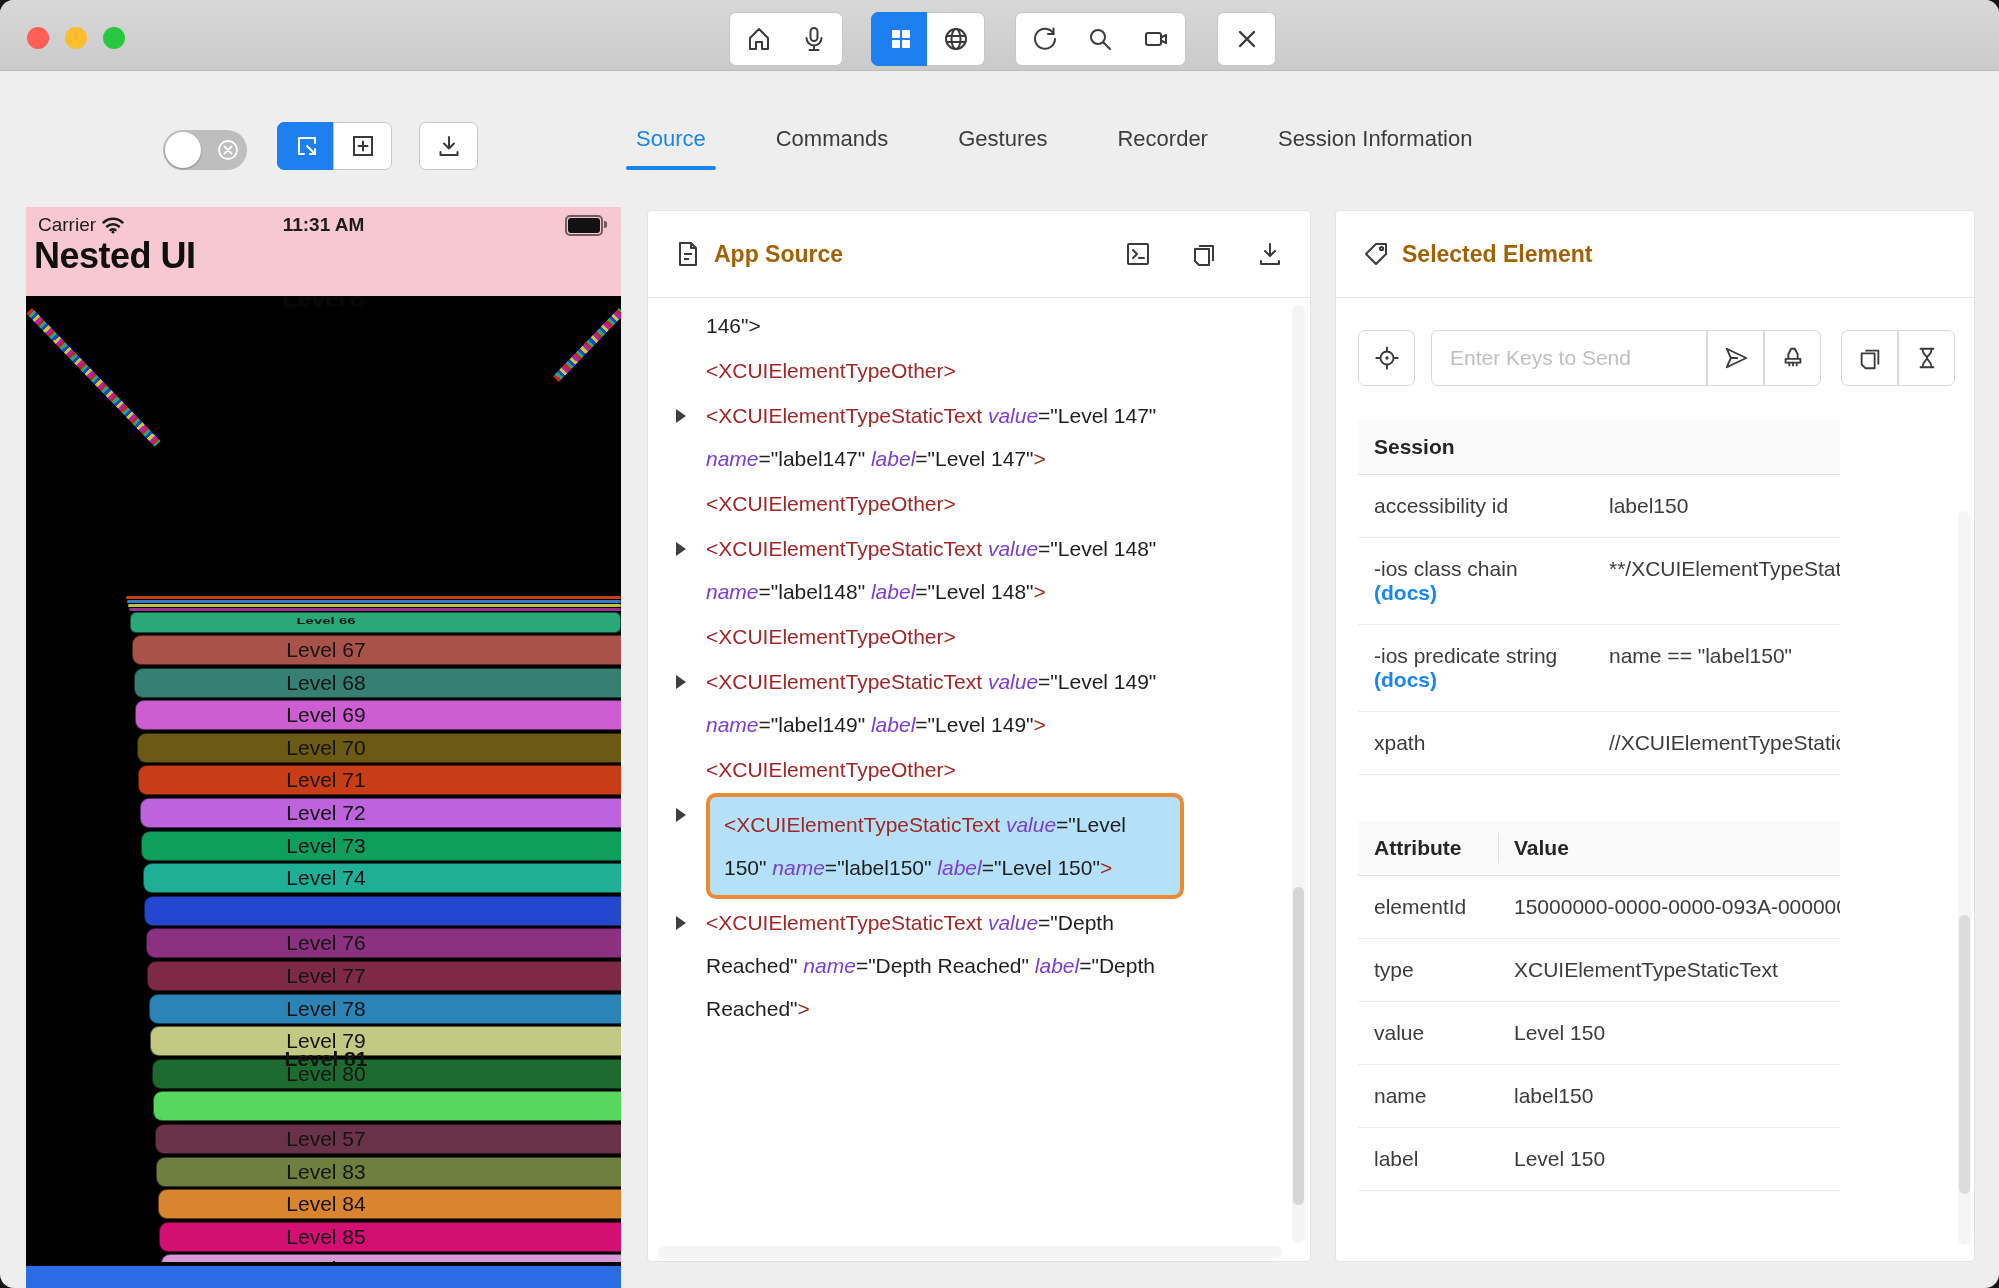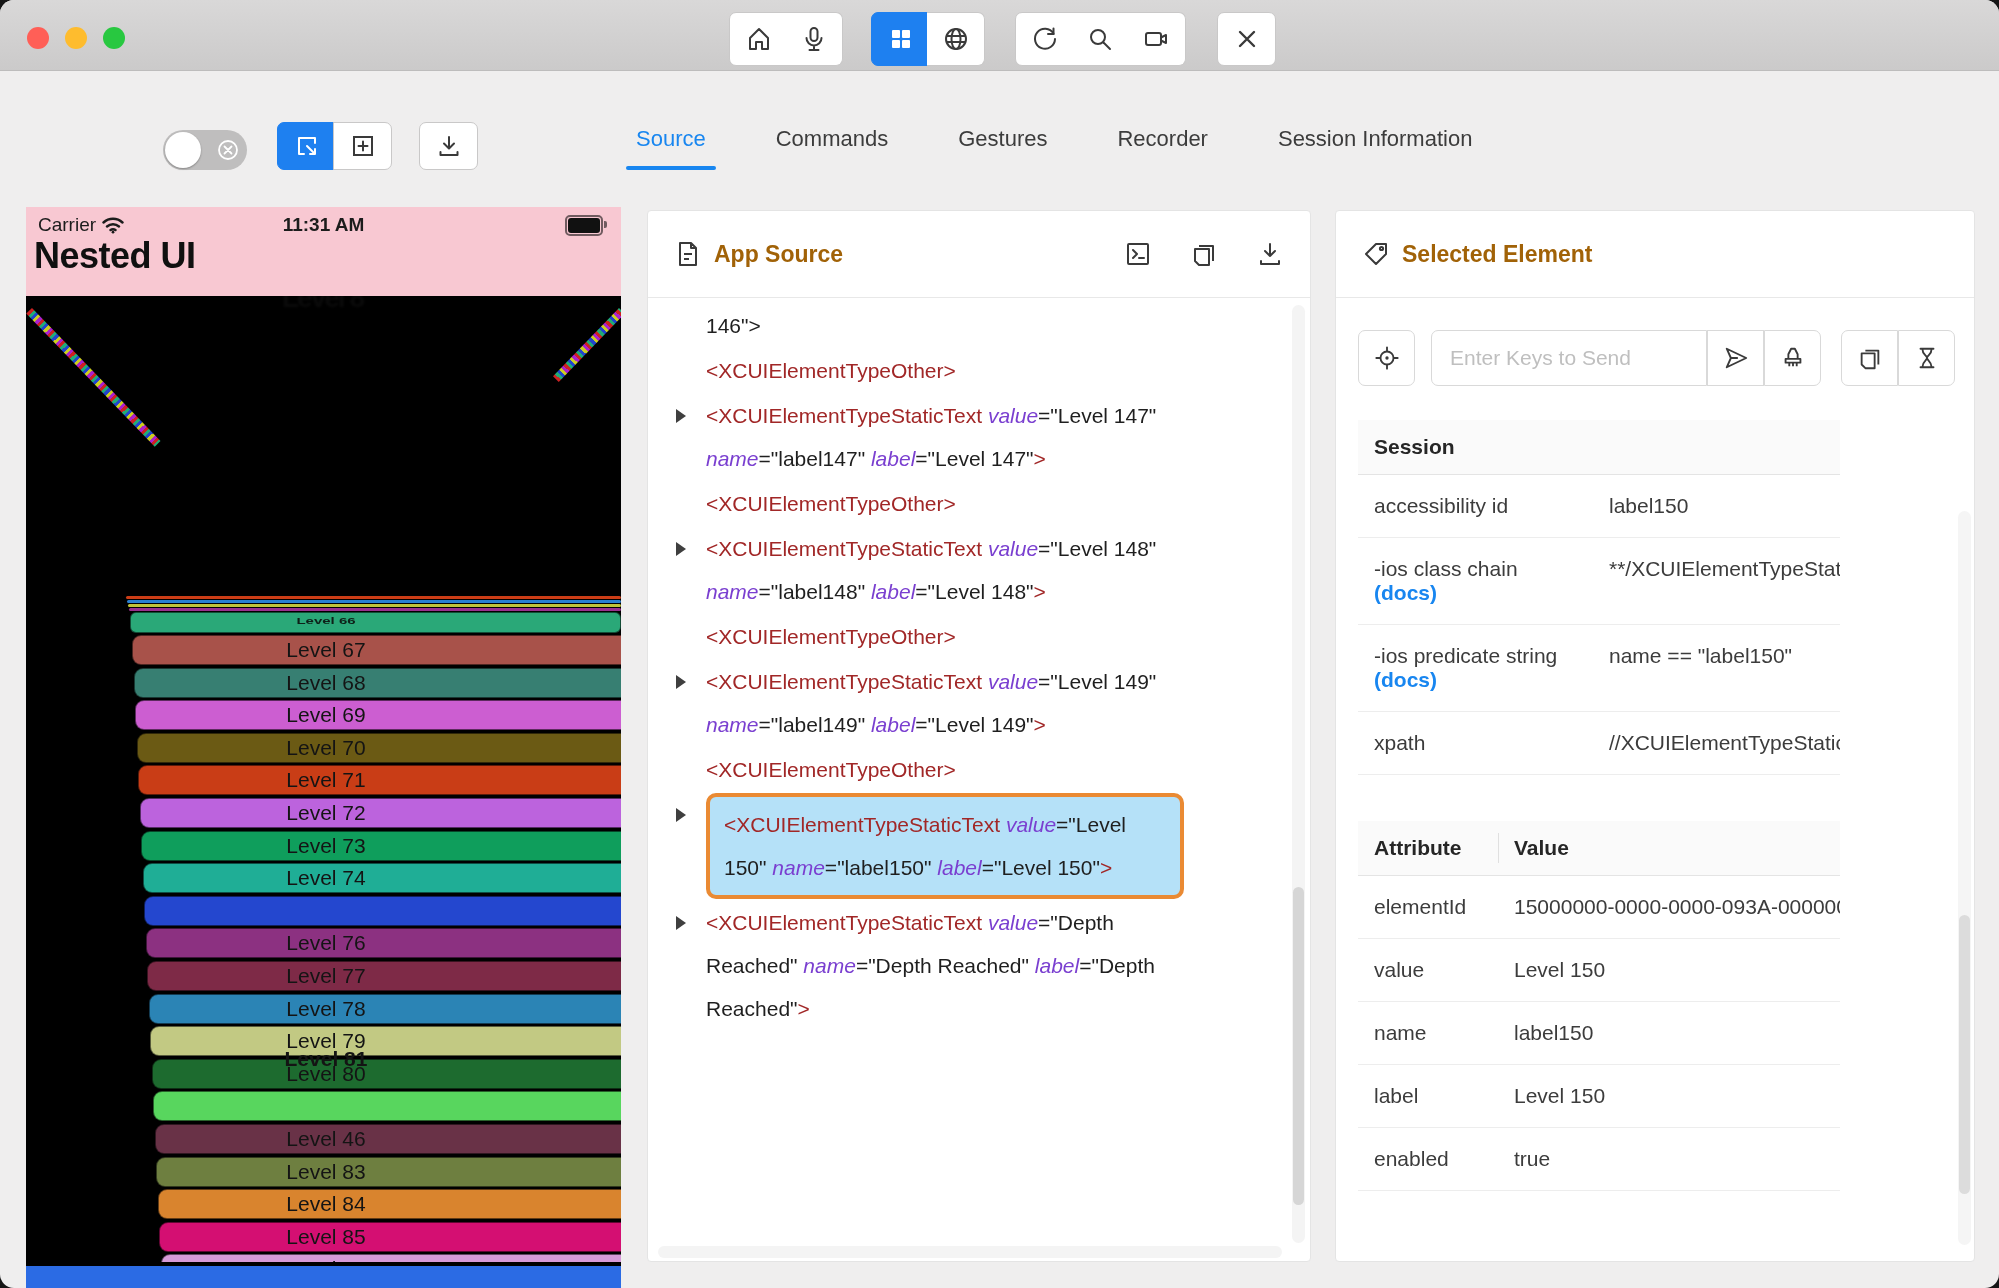--- a/index.html
+++ b/index.html
@@ -243,21 +243,21 @@
           <div class="level-label" style="top: 668px;">Level 77</div>
           <div class="level-bar" style="left: 122.5px; right: -14px; top: 697.6px; background: rgb(43, 132, 181);"></div>
           <div class="level-label" style="top: 700.6px;">Level 78</div>
           <div class="level-bar" style="left: 124px; right: -14px; top: 730.2px; background: rgb(194, 201, 131);"></div>
           <div class="level-label" style="top: 733.2px;">Level 79</div>
           <div class="level-bar" style="left: 125.5px; right: -14px; top: 762.8px; background: rgb(29, 107, 47);"></div>
           <div class="level-label" style="top: 765.8px;">Level 80</div>
           <div class="level-bar" style="left: 127px; right: -14px; top: 795.4px; background: rgb(88, 214, 94);"></div>
           <div class="level-label" style="top: 751px; font-weight: bold;">Level 81</div>
           <div class="level-bar" style="left: 128.5px; right: -14px; top: 828px; background: rgb(105, 50, 71);"></div>
-          <div class="level-label" style="top: 831px;">Level 46</div>
+          <div class="level-label" style="top: 831px;">Level 57</div>
           <div class="level-bar" style="left: 130px; right: -14px; top: 860.6px; background: rgb(110, 127, 64);"></div>
           <div class="level-label" style="top: 863.6px;">Level 83</div>
           <div class="level-bar" style="left: 131.5px; right: -14px; top: 893.2px; background: rgb(217, 132, 46);"></div>
           <div class="level-label" style="top: 896.2px;">Level 84</div>
           <div class="level-bar" style="left: 133px; right: -14px; top: 925.8px; background: rgb(212, 15, 114);"></div>
           <div class="level-label" style="top: 928.8px;">Level 85</div>
           <div class="level-bar" style="left: 134.5px; right: -14px; top: 958.4px; background: rgb(215, 154, 217);"></div>
           <div class="level-label" style="top: 961.4px;">Level 86</div>
         </div>
     </div>
@@ -414,35 +414,35 @@
       <div class="thead">
         <div class="at-c1">Attribute</div>
         <div class="at-c2">Value</div>
       </div>
       <div id="attr-rows">
           <div class="trow">
             <div class="at-c1">elementId</div>
             <div class="at-c2">15000000-0000-0000-093A-000000000</div>
           </div>
           <div class="trow">
+            <div class="at-c1">type</div>
+            <div class="at-c2">XCUIElementTypeStaticText</div>
+          </div>
+          <div class="trow">
             <div class="at-c1">value</div>
             <div class="at-c2">Level 150</div>
           </div>
           <div class="trow">
             <div class="at-c1">name</div>
             <div class="at-c2">label150</div>
           </div>
           <div class="trow">
             <div class="at-c1">label</div>
             <div class="at-c2">Level 150</div>
           </div>
-          <div class="trow">
-            <div class="at-c1">enabled</div>
-            <div class="at-c2">true</div>
-          </div>
         </div>
     </div>
 
     <div class="sel-vsb">
         <div class="thumb"></div>
       </div>
   </div>
 
 </div>
 

